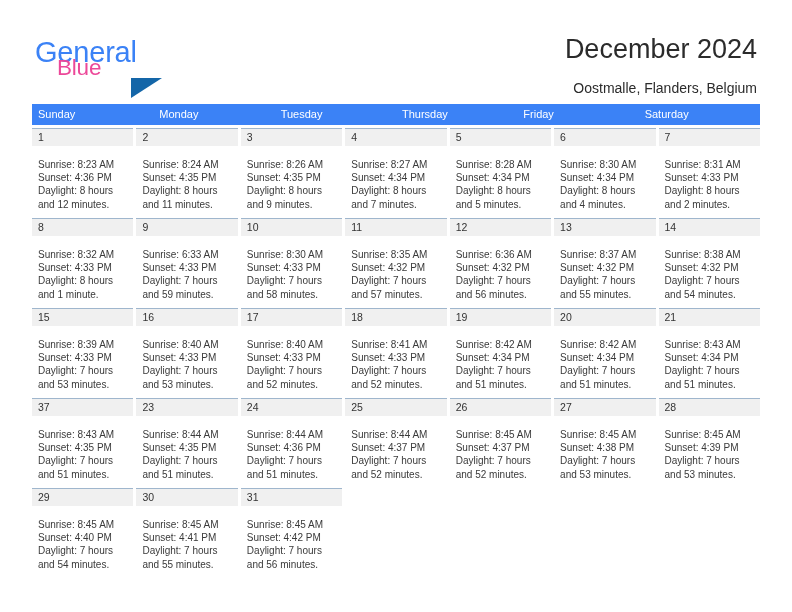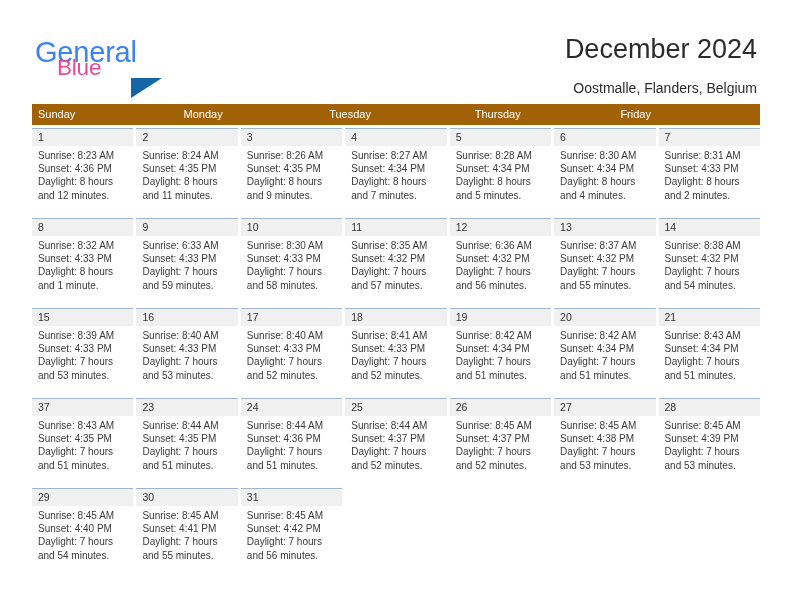--- a/index.html
+++ b/index.html
@@ -127,21 +127,21 @@
   }
   .cell.empty .daynum-bar { background: transparent; border-top: none; }
   .daynum {
     font-size: 10.5px;
     color: #333333;
     line-height: 16px;
     padding-left: 6px;
   }
   .detail {
     padding-left: 6px;
-    padding-top: 3px;
+    padding-top: 12px;
   }
   .detail div {
     font-size: 10px;
     line-height: 13.2px;
     color: #3a3a3a;
     white-space: nowrap;
   }
 </style>
 </head>
 <body>
@@ -154,26 +154,27 @@
       <span class="logo-general">General</span>
       <span class="logo-blue">Blue</span>
       <span class="logo-tri"></span>
     </div>
 
     <div class="title">December 2024</div>
     <div class="subtitle">Oostmalle, Flanders, Belgium</div>
   </div>
 
   <div class="calendar">
-    <div class="weekdays" style="background: #a16207;">
+    <div class="weekdays" style="background: #3b82f6;">
         <div class="weekday">Sunday</div>
         <div class="weekday">Monday</div>
         <div class="weekday">Tuesday</div>
         <div class="weekday">Thursday</div>
         <div class="weekday">Friday</div>
+        <div class="weekday">Saturday</div>
       </div>
     <div class="weeks">
         <div class="week">
           <div class="cell filled">
             <div class="daynum-bar">
               <div class="daynum">1</div>
             </div>
             <div class="detail">
               <div>Sunrise: 8:23 AM</div>
               <div>Sunset: 4:36 PM</div>

